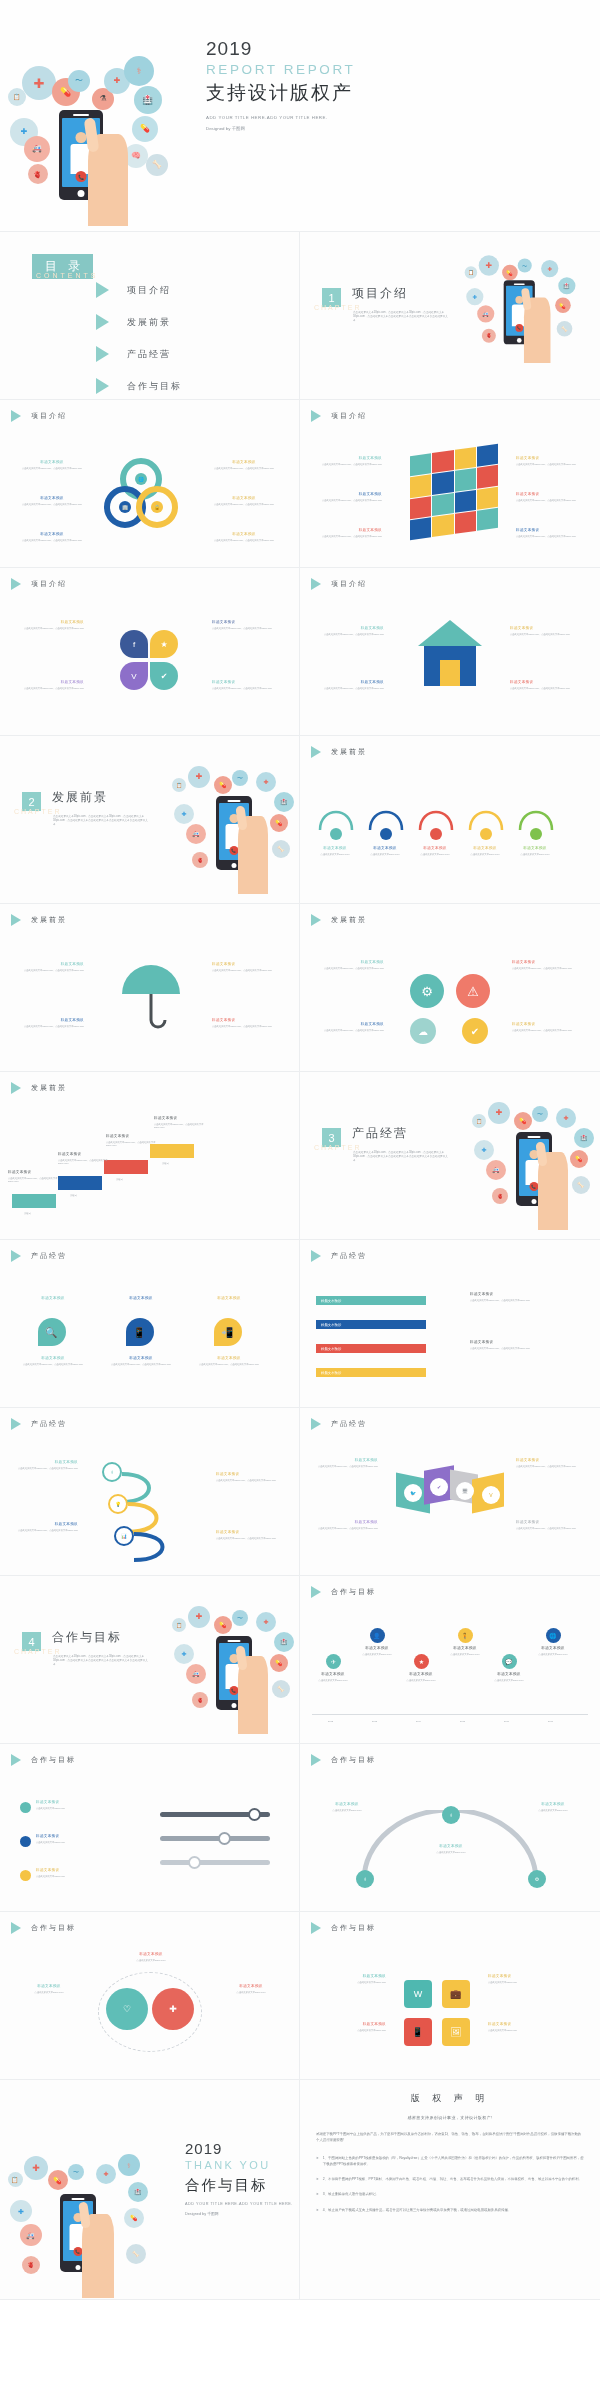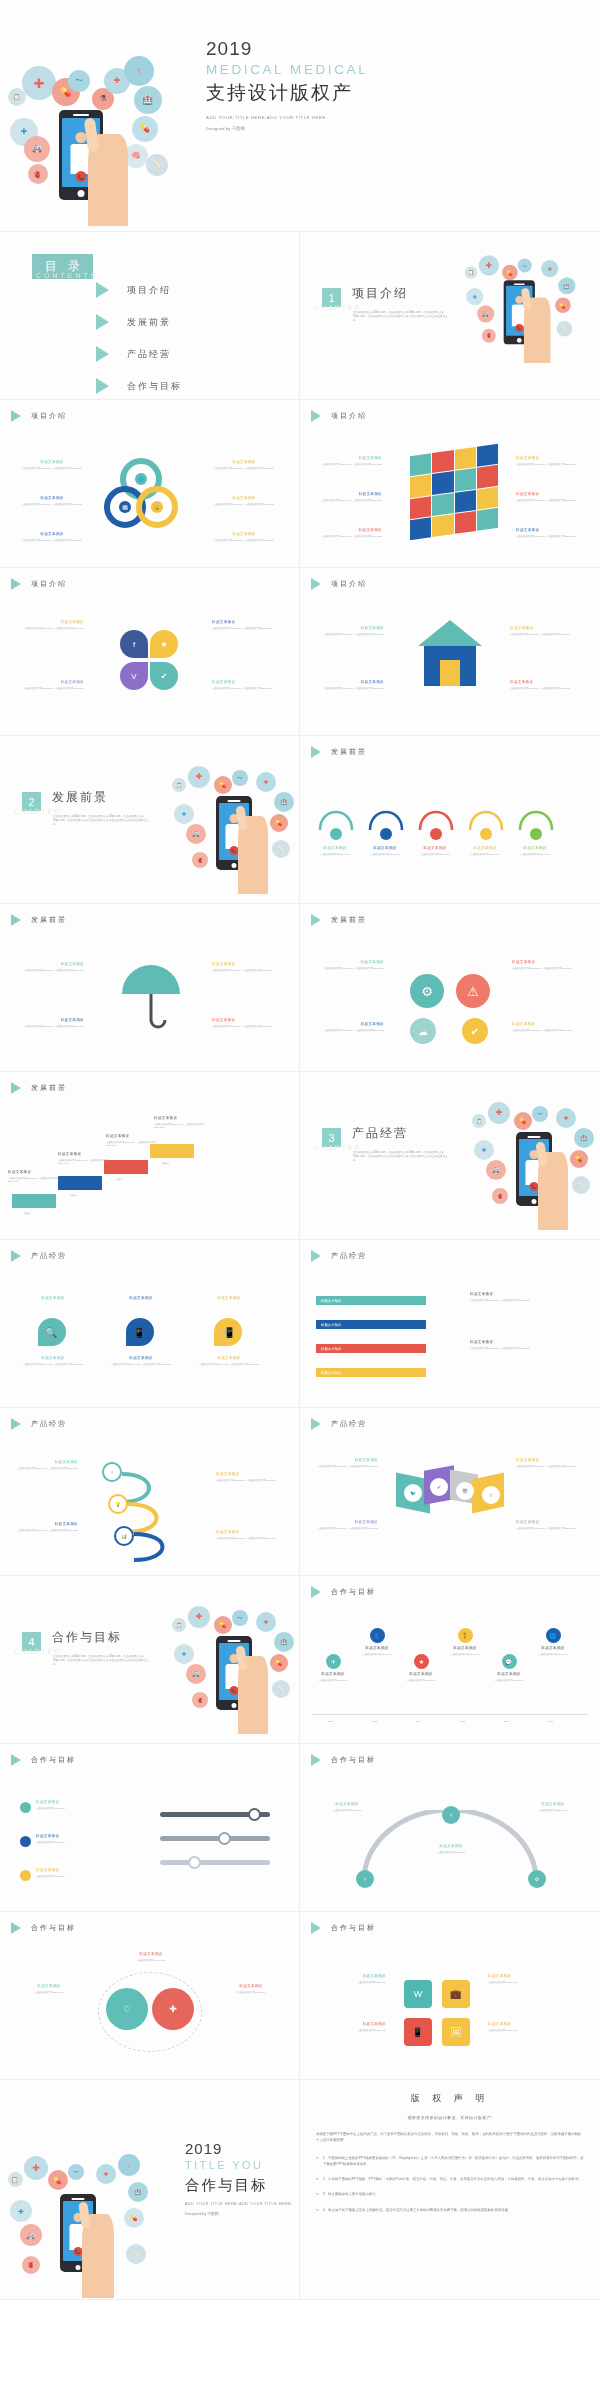--- a/index.html
+++ b/index.html
@@ -165,21 +165,21 @@
           <div class="call" style="width:11px;height:11px;bottom:20%;font-size:5px;">📞</div>
           <div class="hbtn" style="width:7px;height:7px;"></div>
         </div>
 
         <div class="hand" style="left:82px;top:108px;width:40px;height:92px;border-radius:30% 24% 0 0;"></div>
         <div class="finger" style="left:80px;top:92px;width:11px;height:34px;transform:rotate(-8deg);"></div>
       </div>
 
       <div class="cover-text">
         <div class="cv-year">2019</div>
-        <div class="cv-en">MEDICAL MEDICAL</div>
+        <div class="cv-en">REPORT REPORT</div>
         <div class="cv-zh zh">支持设计版权产</div>
         <div class="cv-sub">ADD YOUR TITLE HERE.ADD YOUR TITLE HERE.</div>
         <div class="cv-by zh">Designed by 千图网</div>
       </div>
     </div>
   </div>
 
   <div class="row">
 
     <div class="slide">
@@ -1041,21 +1041,21 @@
               <div class="doc-body" style="width:17px;height:26px;top:38%;"></div>
             </div>
           <div class="call" style="width:9px;height:9px;bottom:20%;font-size:4px;">📞</div>
           <div class="hbtn" style="width:5px;height:5px;"></div>
         </div>
         <div class="hand" style="left:76px;top:66px;width:32px;height:84px;border-radius:30% 24% 0 0;"></div>
         <div class="finger" style="left:74px;top:54px;width:9px;height:26px;transform:rotate(-8deg);"></div>
       </div>
       <div class="ty-text">
         <div class="ty-year">2019</div>
-        <div class="ty-en">TITLE YOU</div>
+        <div class="ty-en">THANK YOU</div>
         <div class="ty-zh zh">合作与目标</div>
         <div class="ty-sub">ADD YOUR TITLE HERE.ADD YOUR TITLE HERE.</div>
         <div class="ty-by zh">Designed by 千图网</div>
       </div>
     </div>
 
     <div class="slide tall">
       <div class="cp-wrap">
         <div class="cp-title zh">版 权 声 明</div>
         <div class="cp-sub zh">感谢您支持原创设计事业，支持设计版权产!</div>

